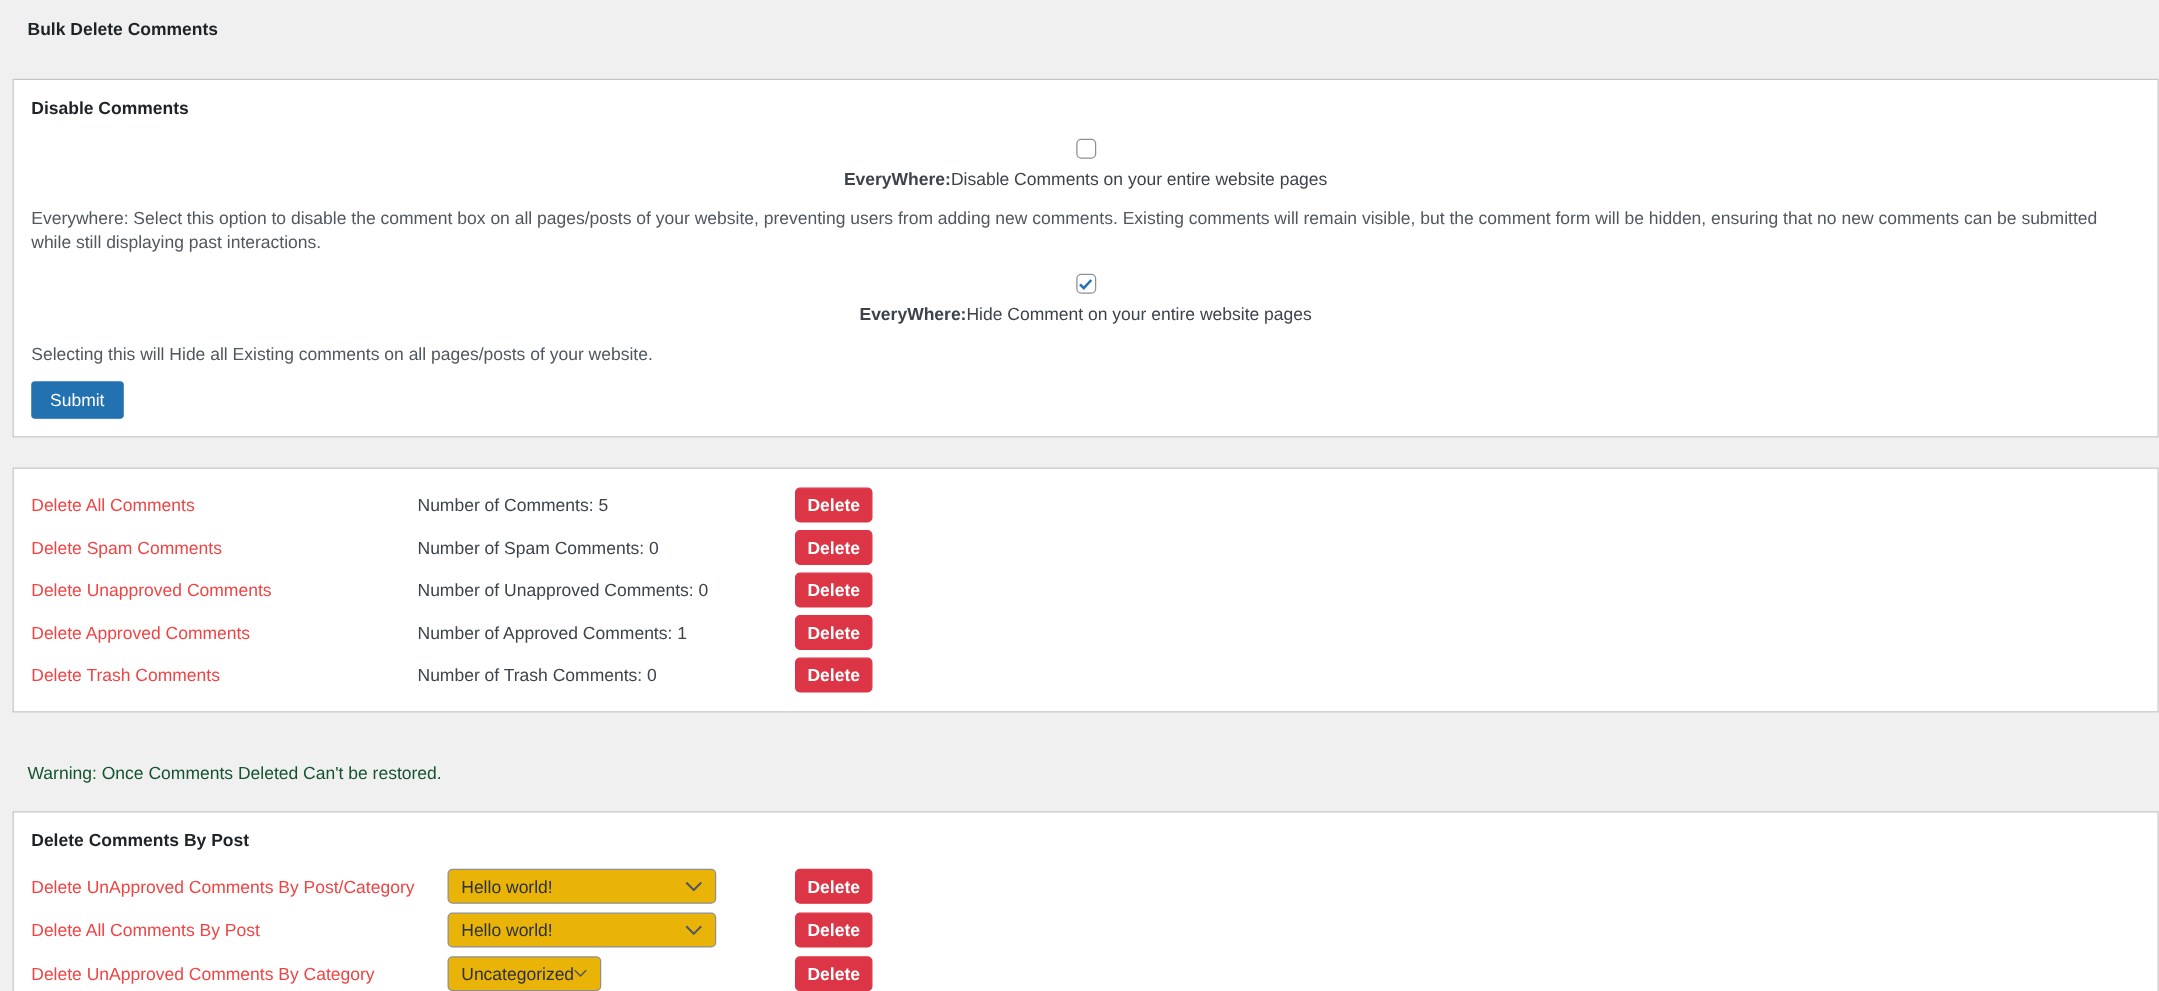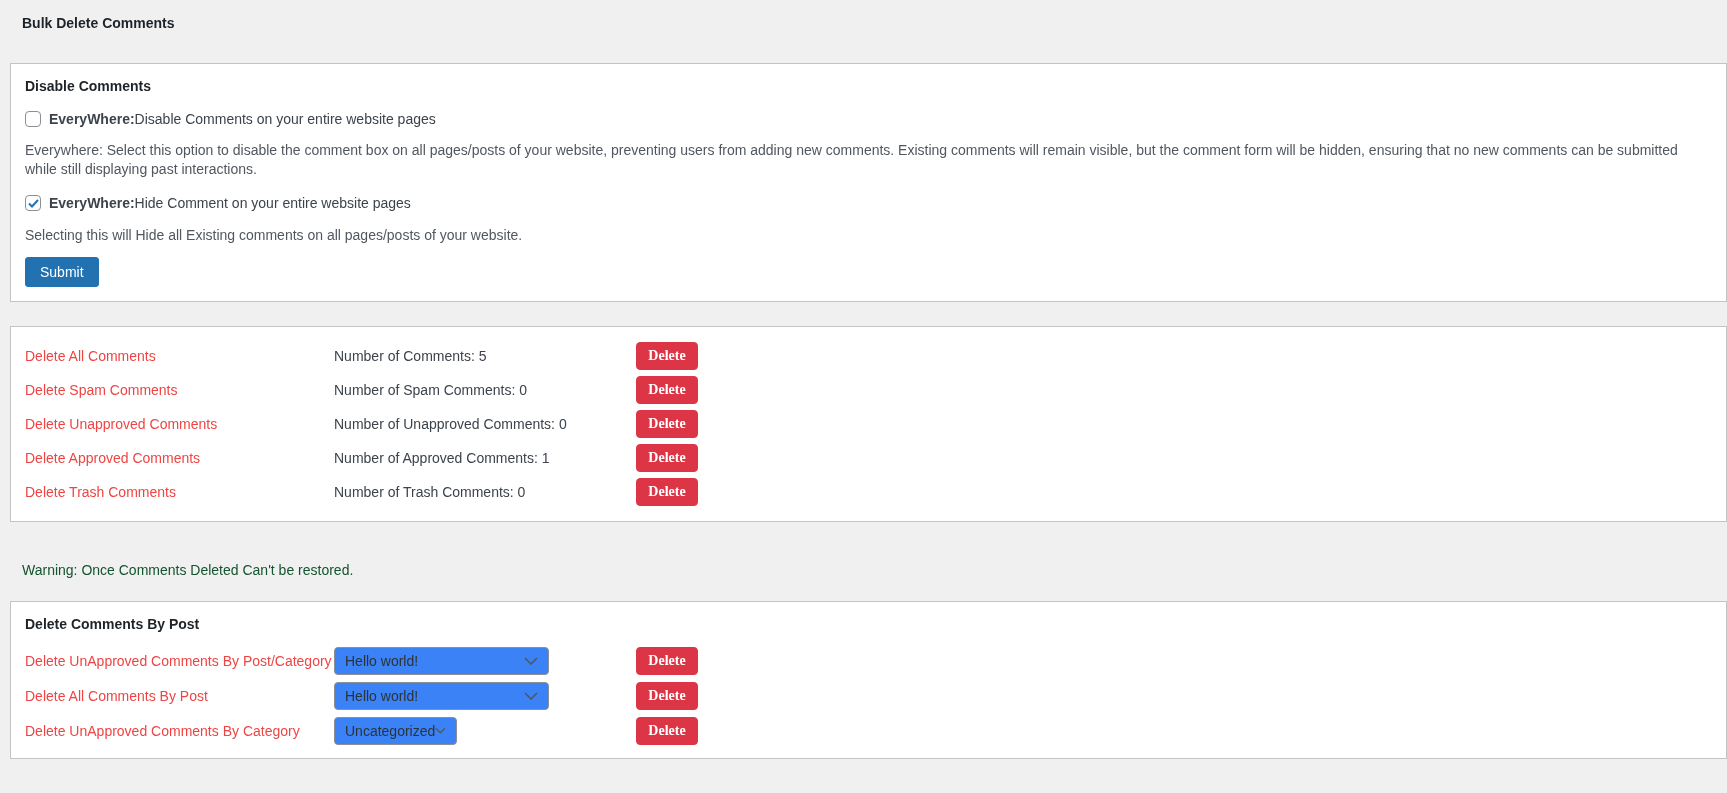--- a/index.html
+++ b/index.html
@@ -30,23 +30,24 @@
   .section-heading {
     padding-top: 14px;
     font-size: 14px;
     font-weight: 700;
     color: #1d2327;
     line-height: 17px;
   }
   .checkbox-row {
     margin-top: 16px;
     display: flex;
-    align-items: flex-end;
+    align-items: center;
     gap: 8px;
     cursor: pointer;
+    flex-direction: column;
   }
   .checkbox {
     width: 16px; height: 16px;
     background: #fff;
     border: 1px solid #8c8f94;
     border-radius: 4px;
     display: inline-flex;
     align-items: center;
     justify-content: center;
     flex: 0 0 auto;
@@ -93,38 +94,39 @@
   .panel-3 .option-row { height: 35px; }
   .row-label { font-size: 14px; color: #ef4444; }
   .row-count { font-size: 14px; color: #3c434a; }
   .delete-btn {
     width: 62px;
     height: 28px;
     background: #dc3545;
     border: 1px solid #dc3545;
     border-radius: 4px;
     color: #ffffff;
-    font-family: Liberation Serif, serif;
+    font-family: Liberation Sans, sans-serif;
     font-size: 14px;
     font-weight: 700;
     cursor: pointer;
     justify-self: start;
   }
   .select {
     height: 28px;
-    background: #3b82f6;
+    background: #eab308;
     border: 1px solid #8c8f94;
     border-radius: 4px;
     display: inline-flex;
     align-items: center;
     justify-content: space-between;
     padding: 0 10px;
     font-size: 14px;
     color: #2c3338;
     cursor: pointer;
+    margin-left: 24px;
   }
   .select.wide { width: 215px; }
   .select.narrow { width: 123px; justify-content: flex-end; }
   .warning-text {
     margin: 40px 0 0 22px;
     font-size: 14px;
     color: #14532d;
     line-height: 17px;
   }
 </style>

